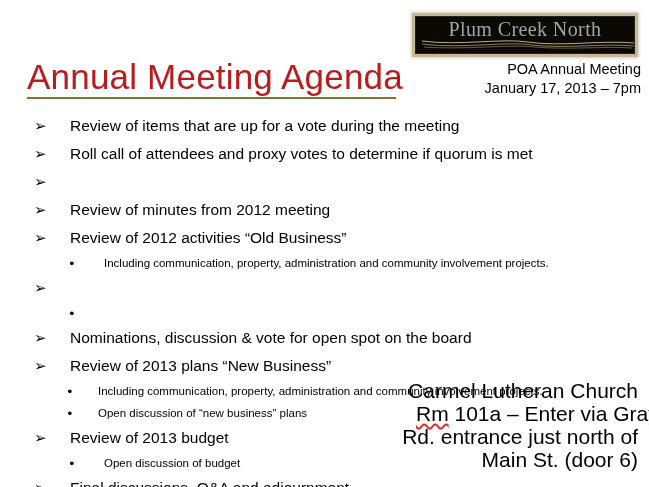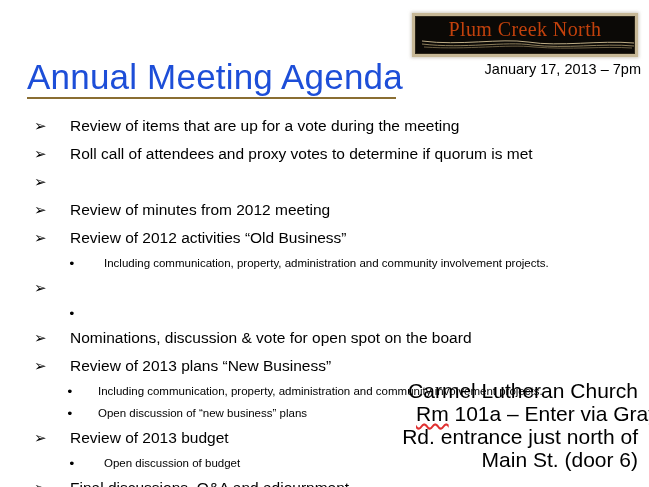--- a/index.html
+++ b/index.html
@@ -39,21 +39,21 @@
   }
   .logo-text {
     position: absolute;
     left: 0;
     right: 0;
     top: 1px;
     text-align: center;
     font-family: "Liberation Serif", "DejaVu Serif", serif;
     font-size: 20px;
     letter-spacing: 0.4px;
-    color: #c2410c;
+    color: #a3a3a3;
     white-space: nowrap;
   }
   .logo-swash {
     position: absolute;
     left: 4px;
     right: 4px;
     bottom: 3px;
     height: 12px;
   }
 
@@ -69,21 +69,21 @@
     white-space: nowrap;
   }
 
   
   .page-title {
     position: absolute;
     left: 27px;
     top: 56px;
     font-size: 35px;
     line-height: 42px;
-    color: #1d4ed8;
+    color: #b91c1c;
     letter-spacing: 0.2px;
     white-space: nowrap;
   }
   .title-rule {
     position: absolute;
     left: 27px;
     top: 97px;
     width: 369px;
     height: 2px;
     background: #8a6e33;
@@ -176,20 +176,21 @@
     <div class="logo-text">Plum Creek North</div>
     <svg class="logo-swash" viewBox="0 0 216 12" preserveAspectRatio="none">
       <path d="M2 3 C 40 8, 80 0, 108 4 C 140 9, 180 2, 214 5" fill="none" stroke="#bfae86" stroke-width="1"></path>
       <path d="M2 6 C 44 11, 86 3, 112 7 C 146 11, 182 5, 214 8" fill="none" stroke="#8e7f5c" stroke-width="1"></path>
       <path d="M4 9 C 48 12, 88 6, 114 9 C 150 12, 184 8, 212 10" fill="none" stroke="#6a5d42" stroke-width="1"></path>
     </svg>
   </div>
 </div>
 
 <div class="header-meta">
+  <div>POA Annual Meeting</div>
   <div>January 17, 2013 – 7pm</div>
 </div>
 
 <div class="page-title">Annual Meeting Agenda</div>
 <div class="title-rule"></div>
 
 <div class="agenda" id="agenda-list">
     <div class="agenda-row lvl1">
       <span class="bullet">➢</span>
       <span class="txt">Review of items that are up for a vote during the meeting</span>

